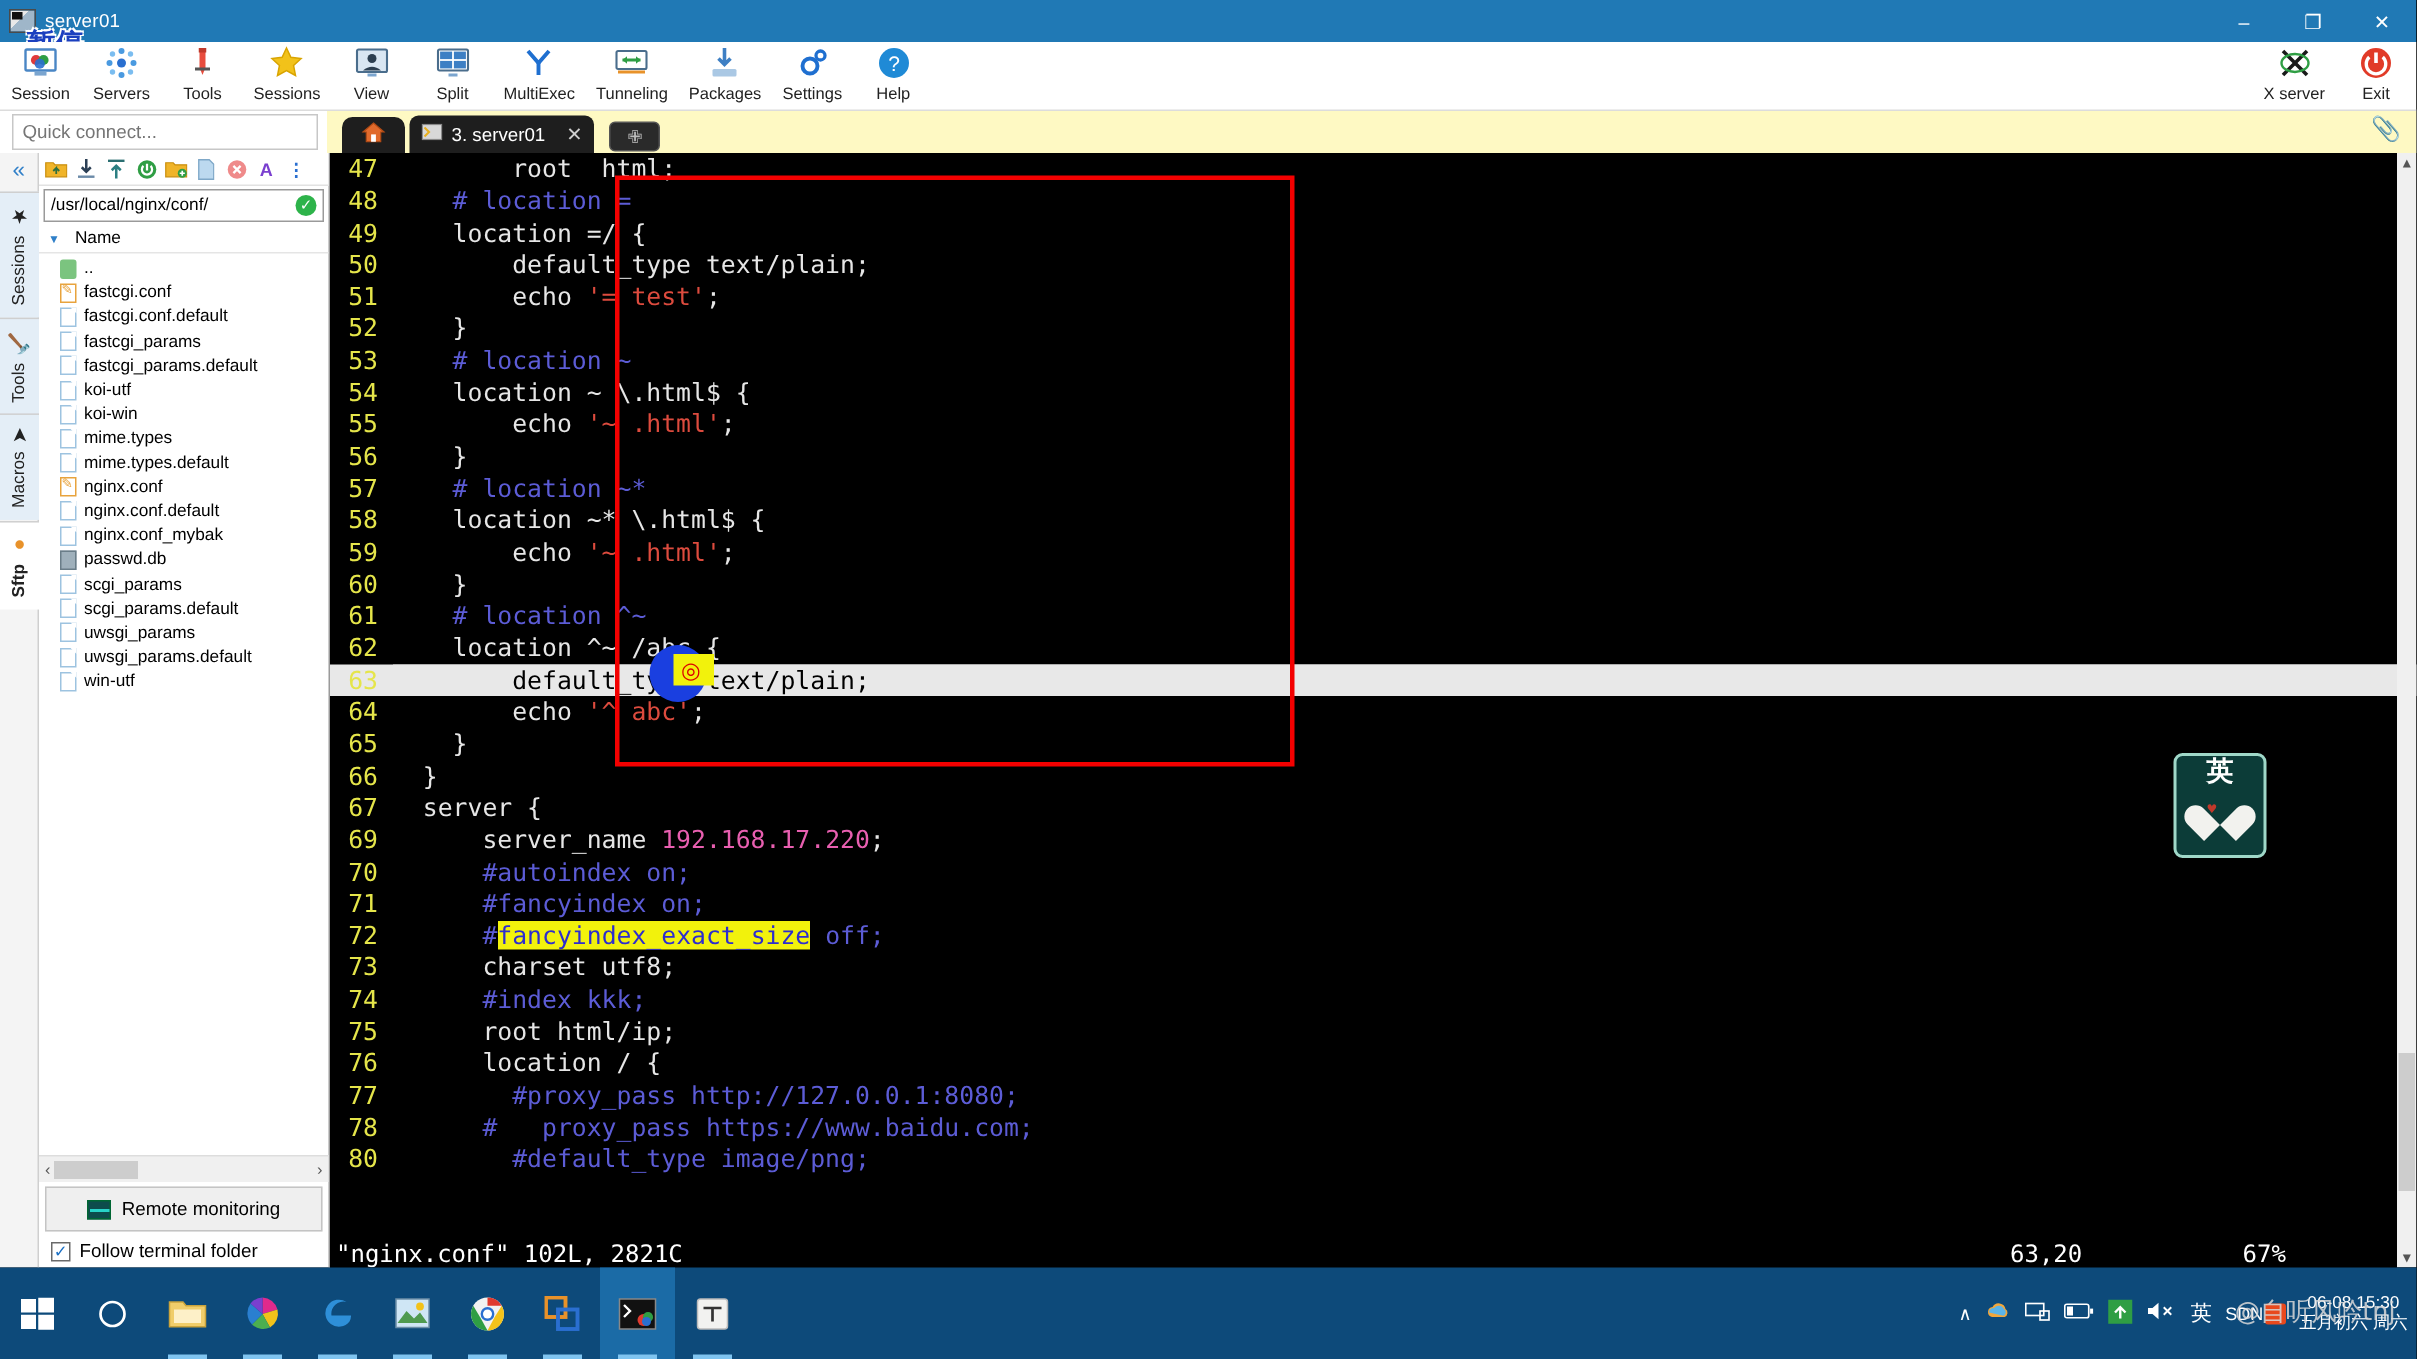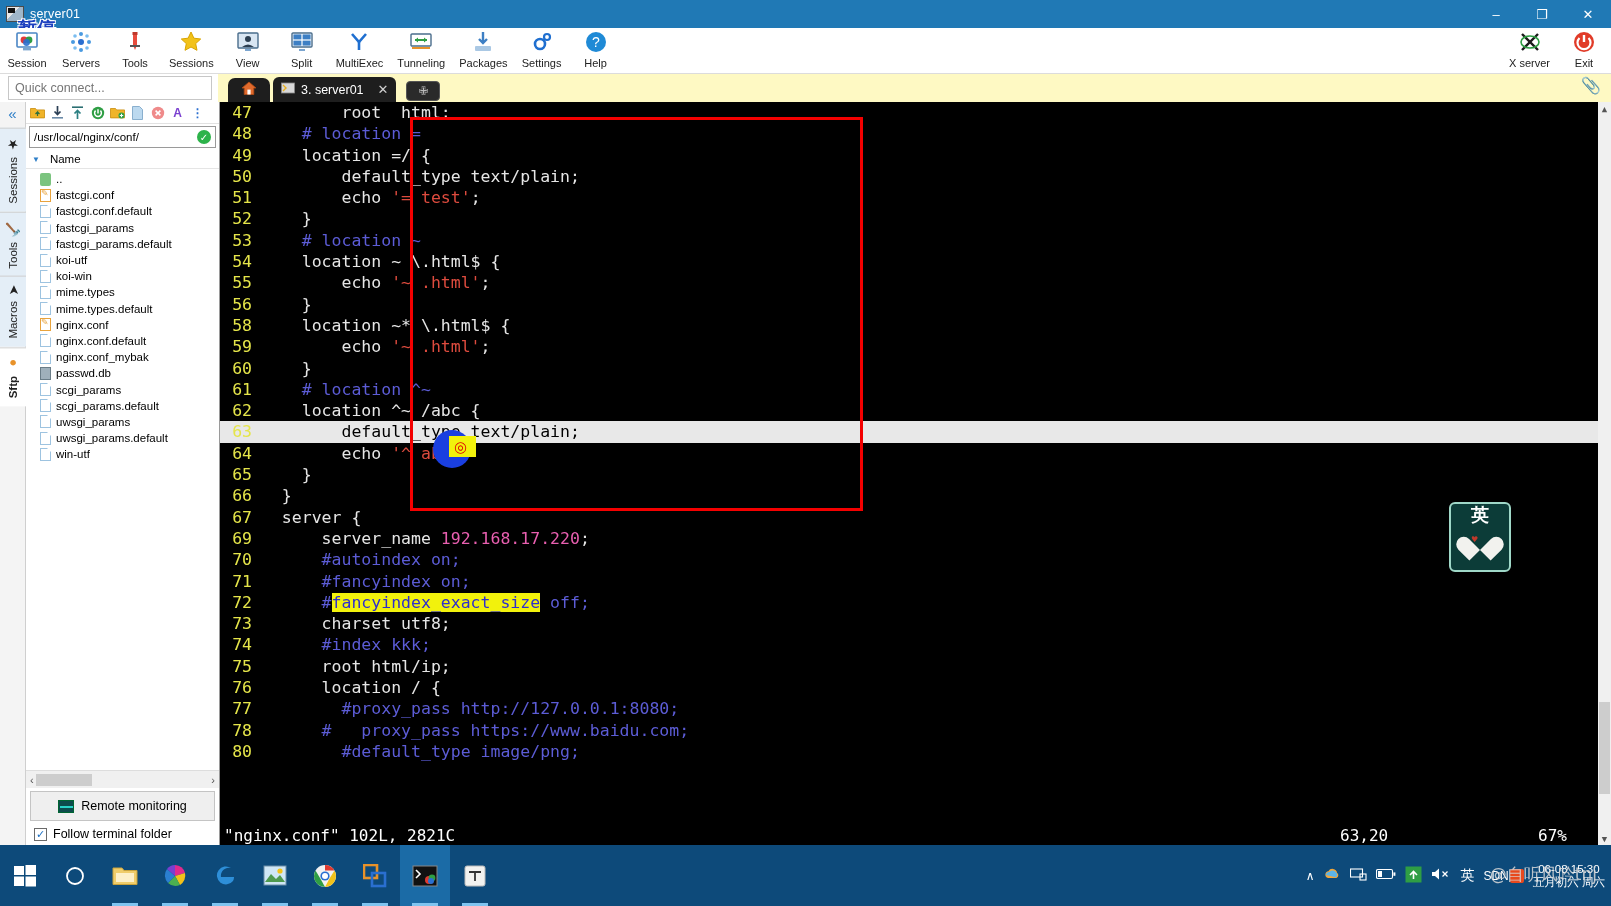--- a/index.html
+++ b/index.html
@@ -108,21 +108,21 @@
   .kw-hl { background:#f2f20c; color:#2d2dcf; }
   #redbox { position:absolute; border:3px solid #f40000; pointer-events:none; }
   #bluecursor { position:absolute; width:38px; height:38px; border-radius:50%; background:#1a3fe0; }
   #yellowsq { position:absolute; width:27px; height:21px; background:#f2f20c; }
   #redglyph { position:absolute; color:#d00; font-size:15px; font-family:"DejaVu Sans",sans-serif;}
   #statusline { position:absolute; left:0; right:0; bottom:0; height:20px; color:#fff;
                 font-family:"DejaVu Sans Mono","Liberation Mono",monospace; font-size:16px;
                 display:flex; align-items:center; background:#000;}
   #statusline .sl-left { padding-left:4px; }
   #statusline .sl-pos { position:absolute; left:1120px; }
-  #statusline .sl-pct { position:absolute; left:1318px; }
+  #statusline .sl-pct { position:absolute; left:1275px; }
   #vscroll { position:absolute; right:0; top:0; bottom:0; width:13px; background:#f0f0f0;
              display:flex; flex-direction:column; justify-content:space-between; }
   #vscroll .arrow { height:13px; font-size:9px; display:flex; align-items:center; justify-content:center; color:#555;}
   #vscroll .thumb { position:absolute; top:600px; left:1px; width:11px; height:92px; background:#cdcdcd; }
   
   #ime { position:absolute; right:100px; top:400px; width:62px; height:70px;
          background:#0c3c38; border:2px solid #9fd8c8; border-radius:6px;
          display:flex; flex-direction:column; align-items:center; justify-content:flex-start;
          font-family:"DejaVu Sans",sans-serif; }
   #ime .cn { color:#fff; font-size:18px; font-weight:bold; line-height:20px; margin-top:1px;}
@@ -518,20 +518,21 @@
         <div class="t-line"><span class="t-num">47</span><span class="t-code"><span>        root  html;</span></span></div>
         <div class="t-line"><span class="t-num">48</span><span class="t-code"><span class="cmt">    # location =</span></span></div>
         <div class="t-line"><span class="t-num">49</span><span class="t-code"><span>    location =/ {</span></span></div>
         <div class="t-line"><span class="t-num">50</span><span class="t-code"><span>        default_type text/plain;</span></span></div>
         <div class="t-line"><span class="t-num">51</span><span class="t-code"><span>        echo </span><span class="str">'= test'</span><span>;</span></span></div>
         <div class="t-line"><span class="t-num">52</span><span class="t-code"><span>    }</span></span></div>
         <div class="t-line"><span class="t-num">53</span><span class="t-code"><span class="cmt">    # location ~</span></span></div>
         <div class="t-line"><span class="t-num">54</span><span class="t-code"><span>    location ~ \.html$ {</span></span></div>
         <div class="t-line"><span class="t-num">55</span><span class="t-code"><span>        echo </span><span class="str">'~ .html'</span><span>;</span></span></div>
         <div class="t-line"><span class="t-num">56</span><span class="t-code"><span>    }</span></span></div>
+        <div class="t-line"><span class="t-num">57</span><span class="t-code"><span class="cmt">    # location ~*</span></span></div>
         <div class="t-line"><span class="t-num">58</span><span class="t-code"><span>    location ~* \.html$ {</span></span></div>
         <div class="t-line"><span class="t-num">59</span><span class="t-code"><span>        echo </span><span class="str">'~ .html'</span><span>;</span></span></div>
         <div class="t-line"><span class="t-num">60</span><span class="t-code"><span>    }</span></span></div>
         <div class="t-line"><span class="t-num">61</span><span class="t-code"><span class="cmt">    # location ^~</span></span></div>
         <div class="t-line"><span class="t-num">62</span><span class="t-code"><span>    location ^~ /abc {</span></span></div>
         <div class="t-line hl-line"><span class="t-num">63</span><span class="t-code"><span>        default_type text/plain;</span></span></div>
         <div class="t-line"><span class="t-num">64</span><span class="t-code"><span>        echo </span><span class="str">'^ abc'</span><span>;</span></span></div>
         <div class="t-line"><span class="t-num">65</span><span class="t-code"><span>    }</span></span></div>
         <div class="t-line"><span class="t-num">66</span><span class="t-code"><span>  }</span></span></div>
         <div class="t-line"><span class="t-num">67</span><span class="t-code"><span>  server {</span></span></div>

